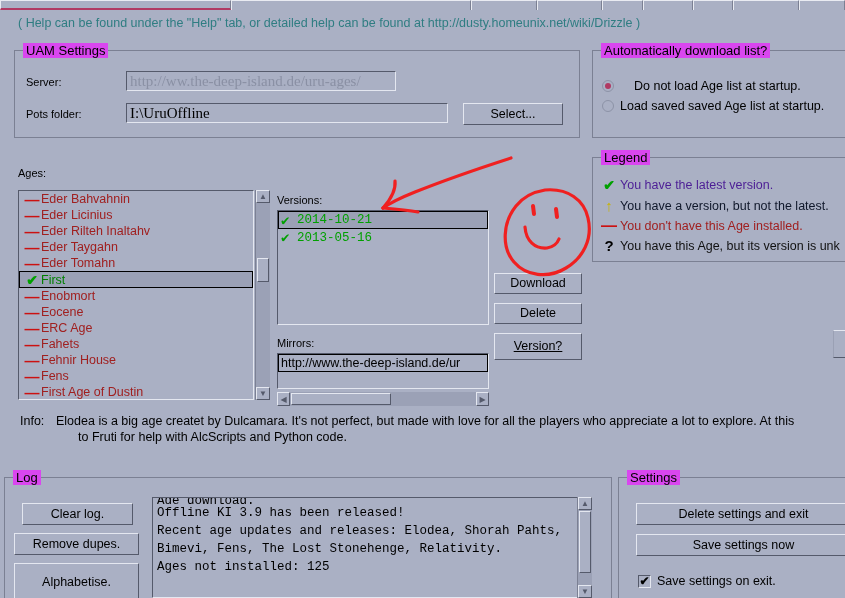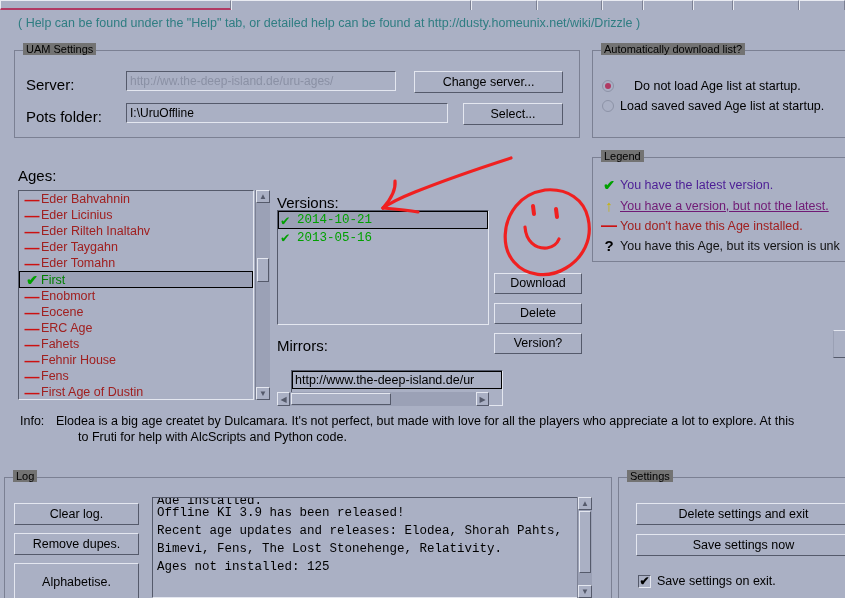--- a/index.html
+++ b/index.html
@@ -70,35 +70,35 @@
   .group {
     position: absolute;
     border: 1px solid #7b8093;
     border-top-color: #7b8093;
     box-sizing: border-box;
   }
   .group > .legend-title {
     position: absolute;
     top: -8px;
     left: 8px;
-    background: #737373;
+    background: #d946ef;
     padding: 0 3px;
-    font-size: 11px;
+    font-size: 13px;
     color: #000;
     white-space: nowrap;
   }
 
   #grp-uam   { left: 14px;  top: 50px;  width: 566px; height: 88px; }
   #grp-auto  { left: 592px; top: 50px;  width: 262px; height: 88px; }
   #grp-legend{ left: 592px; top: 157px; width: 262px; height: 105px; }
   #grp-log   { left: 4px;   top: 477px; width: 608px; height: 125px; }
   #grp-set   { left: 618px; top: 477px; width: 240px; height: 125px; }
 
   
-  .lbl { position: absolute; white-space: nowrap; font-size: 15px; }
+  .lbl { position: absolute; white-space: nowrap; font-size: 11px; }
 
   .btn {
     position: absolute;
     background: #aab0c4;
     border-top: 1px solid #e4e7f0;
     border-left: 1px solid #e4e7f0;
     border-right: 1px solid #555a6b;
     border-bottom: 1px solid #555a6b;
     box-sizing: border-box;
     font-family: "Liberation Sans", sans-serif;
@@ -115,22 +115,22 @@
     overflow: hidden;
   }
 
   .field {
     position: absolute;
     background: #aab0c4;
     border: 1px solid #555a6b;
     border-right-color: #e4e7f0;
     border-bottom-color: #e4e7f0;
     box-sizing: border-box;
-    font-family: Liberation Sans, sans-serif;
-    font-size: 12px;
+    font-family: Liberation Serif, serif;
+    font-size: 15px;
     color: #000;
     padding: 0 3px;
     display: flex;
     align-items: center;
     white-space: nowrap;
     overflow: hidden;
   }
   .field.placeholder { color: #8a90a4; }
 
   .listbox {
@@ -251,21 +251,21 @@
   }
   .ver-row .mark { width: 16px; flex: 0 0 16px; color: #00a000; font-weight: bold; font-size: 14px; }
   .ver-row.selected {
     background: #9ba1b6;
     border: 1px solid #000;
     padding-left: 2px;
     height: 18px;
   }
 
   
-  #mirrors-box { left: 291px; top: 353px; width: 212px; height: 36px; margin-top: 17px; }
+  #mirrors-box { left: 277px; top: 353px; width: 212px; height: 36px; }
   .mirror-row {
     font-size: 12.5px;
     padding: 1px 2px;
     white-space: nowrap;
     border: 1px solid #000;
     margin: 0;
     box-sizing: border-box;
     height: 18px;
     display: flex;
     align-items: center;
@@ -396,21 +396,20 @@
     <div class="tabfill"></div>
   </div>
 
   <div class="helpline">( Help can be found under the "Help" tab, or detailed help can be found at http://dusty.homeunix.net/wiki/Drizzle  )</div>
 
   <div class="group" id="grp-uam">
     <span class="legend-title">UAM Settings</span>
   </div>
   <div class="lbl" style="left:26px; top:76px;">Server:</div>
   <div class="field placeholder" style="left:126px; top:71px; width:270px; height:20px;">http://ww.the-deep-island.de/uru-ages/</div>
-  <div class="btn" style="left:414px; top:71px; width:149px; height:22px;">Change server...</div>
 
   <div class="lbl" style="left:26px; top:108px;">Pots folder:</div>
   <div class="field" style="left:126px; top:103px; width:322px; height:20px;">I:\UruOffline</div>
   <div class="btn" style="left:463px; top:103px; width:100px; height:22px;">Select...</div>
 
   <div class="group" id="grp-auto">
     <span class="legend-title">Automatically download list?</span>
   </div>
   <div class="radio-row" style="left:602px; top:79px;gap:14px;">
     <span class="radio checked"></span>
@@ -423,21 +422,21 @@
 
   <div class="group" id="grp-legend">
     <span class="legend-title">Legend</span>
   </div>
   <div class="leg-row" style="left:598px; top:177px;">
     <span class="gl" style="color:#00a000; font-size:14px;">✔</span>
     <span style="color:#4c1d95;">You have the latest version.</span>
   </div>
   <div class="leg-row" style="left:598px; top:197px;">
     <span class="gl" style="color:#c8b400; font-size:15px;">↑</span>
-    <span style="color:#701a75;text-decoration:underline;">You have a version, but not the latest.</span>
+    <span style="color:#0f172a;">You have a version, but not the latest.</span>
   </div>
   <div class="leg-row" style="left:598px; top:217px;">
     <span class="gl" style="color:#cc1111; font-size:16px;">—</span>
     <span style="color:#a02020;">You don't have this Age installed.</span>
   </div>
   <div class="leg-row" style="left:598px; top:237px;">
     <span class="gl" style="color:#000; font-size:15px;">?</span>
     <span style="color:#111;">You have this Age, but its version is unk</span>
   </div>
   <div id="legend-scroll-frag"></div>
@@ -527,38 +526,38 @@
       </div>
   </div>
   <div class="hscroll" style="left:277px; top:392px; width:212px;">
     <div class="arrow left">◀</div>
     <div class="thumb" style="left:14px; width:100px;"></div>
     <div class="arrow right">▶</div>
   </div>
 
   <div class="btn" style="left:494px; top:273px; width:88px; height:21px;">Download</div>
   <div class="btn" style="left:494px; top:303px; width:88px; height:21px;">Delete</div>
-  <div class="btn" style="left:494px; top:333px; width:88px; height:21px;">Version?</div>
+  <div class="btn" style="left:494px; top:333px; width:88px; height:27px;text-decoration:underline;">Version?</div>
 
   <div class="info-wrap">
     <span class="info-label">Info:</span>
     <span class="info-l1">Elodea is a big age createt by Dulcamara. It's not perfect, but made with love for all the players who appreciate a lot to explore. At this</span>
     <span class="info-l2">to Fruti for help with AlcScripts and Python code.</span>
   </div>
 
   <div class="group" id="grp-log">
     <span class="legend-title">Log</span>
   </div>
-  <div class="btn" style="left:14px; top:503px; width:125px; height:22px;">Clear log.</div>
+  <div class="btn" style="left:22px; top:503px; width:111px; height:22px;">Clear log.</div>
   <div class="btn" style="left:14px; top:533px; width:125px; height:22px;">Remove dupes.</div>
   <div class="btn" style="left:14px; top:563px; width:125px; height:38px;">Alphabetise.</div>
 
   <div id="log-text">
     <div id="log-lines">
-        <div class="ln clipped">Age installed.</div>
+        <div class="ln clipped">Age download.</div>
         <div class="ln">Offline KI 3.9 has been released!</div>
         <div class="ln">Recent age updates and releases: Elodea, Shorah Pahts,</div>
         <div class="ln">Bimevi, Fens, The Lost Stonehenge, Relativity.</div>
         <div class="ln">Ages not installed: 125</div>
       </div>
   </div>
   <div class="vscroll" style="left:577px; top:497px; height:101px;">
     <div class="arrow up">▲</div>
     <div class="thumb" style="top:14px; height:62px;"></div>
     <div class="arrow down">▼</div>

